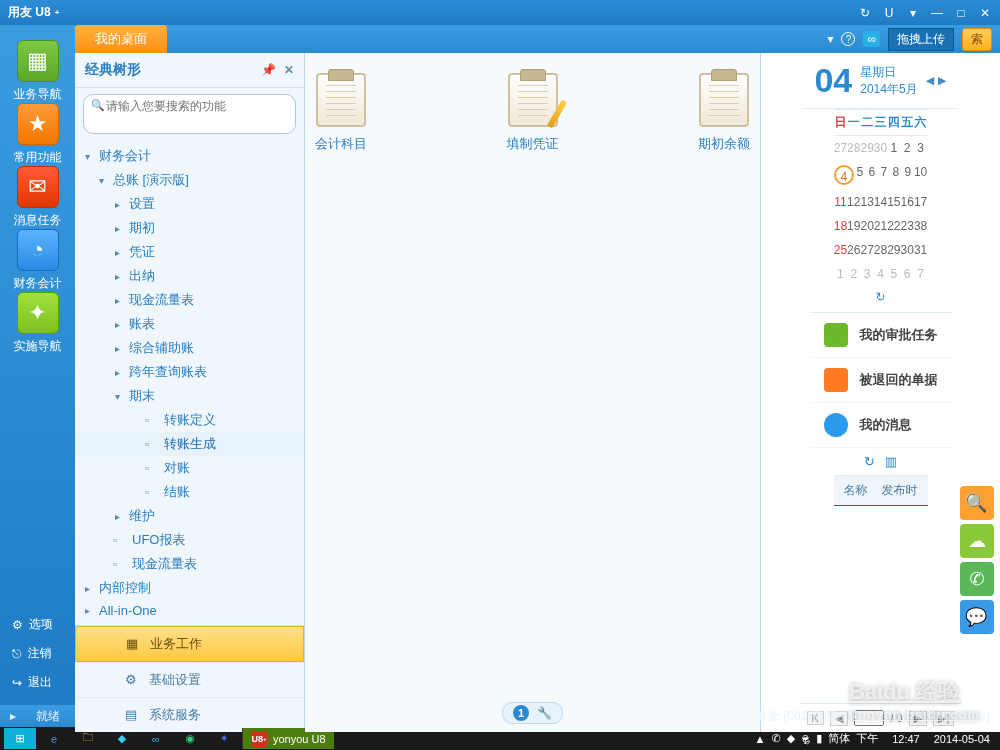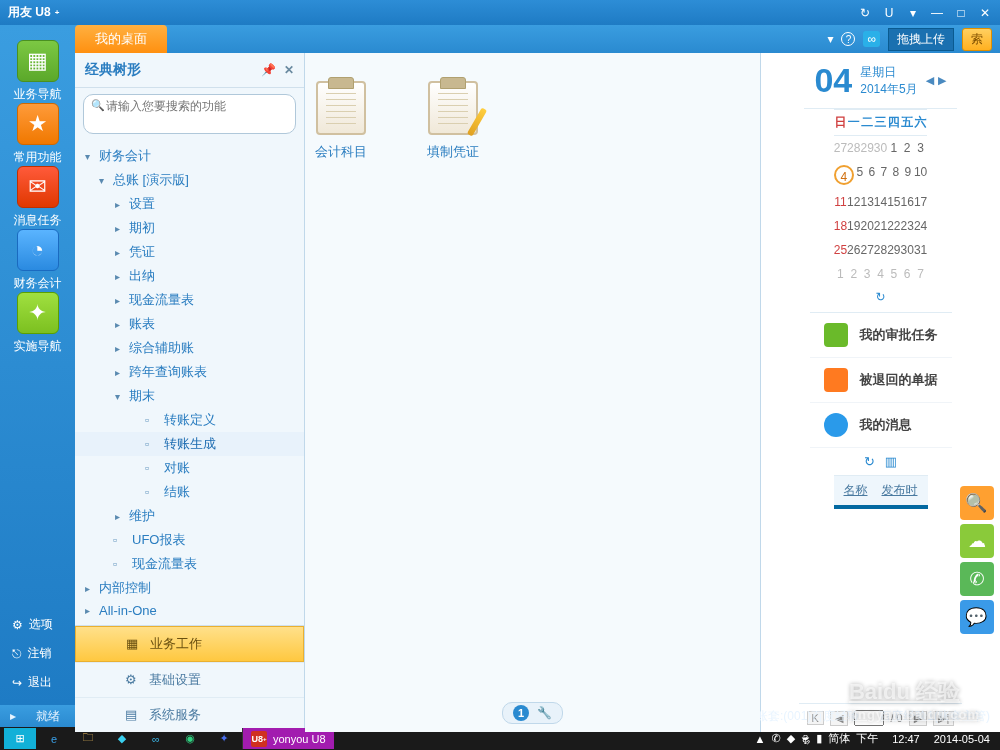--- a/index.html
+++ b/index.html
@@ -55,21 +55,21 @@
 .indent1 { padding-left: 24px; } .indent2 { padding-left: 40px; } .indent3 { padding-left: 56px; }
 
 
 .tree-footer { border-top: 1px solid #d0e0ec; }
 .tf-item { padding: 8px 10px 8px 50px; font-size: 13px; color: #4a7aa0; cursor: pointer; display:flex; align-items:center; gap:8px; border-top:1px solid #e0ecf4;}
 .tf-item.active { background: linear-gradient(#ffe08a,#ffc840); color: #6a5010; border:1px solid #eab030;}
 .tf-ico { width:16px; height:16px; display:inline-block; }
 
 
 .desk { flex: 1; background: #f5fafd; display: flex; flex-direction: column; position: relative; }
-.desk-icons { padding: 28px 10px; display: flex; gap: 60px; }
+.desk-icons { padding: 20px 10px; display: flex; gap: 60px; justify-content: space-between; }
 .desk-icon { display: flex; flex-direction: column; align-items: center; gap: 8px; cursor: pointer; font-size: 13px; color: #2a7dc0; }
 .di-img { width: 50px; height: 54px; background: linear-gradient(#fff,#f0e8d8); border: 2px solid #d0c0a0; border-radius: 4px; position: relative; }
 .di-img::before { content:""; position:absolute; top:-6px; left:10px; right:10px; height:10px; background:#c8b890; border-radius:3px 3px 0 0; border:1px solid #b0a070;}
 .di-lines { position:absolute; top:10px; left:8px; right:8px; bottom:8px; background: repeating-linear-gradient(#dacfb0 0 1px, transparent 1px 6px);}
 .di-pencil { position:absolute; right:-4px; bottom:-4px; width:6px; height:30px; background:linear-gradient(#ffcf40,#e0a020); transform:rotate(30deg); border-radius:2px;}
 .desk-footer { position: absolute; bottom: 8px; left: 0; right: 0; display: flex; justify-content: center; }
 .pager { background: #e8f2fa; border: 1px solid #c0d8ea; border-radius: 10px; padding: 2px 10px; display: flex; align-items: center; gap: 8px; font-size: 12px; color: #4a8ac0; }
 .pager .pn { background:#2a8ad0; color:#fff; width:16px; height:16px; border-radius:8px; display:flex;align-items:center;justify-content:center; font-size:11px; font-weight:bold;}
 
 
@@ -86,42 +86,42 @@
 .cal-cell.dim { color: #bbb; }
 .cal-cell.today span { display:inline-block; width:20px; height:20px; line-height:20px; border:2px solid #f0a030; border-radius:50%; color:#d07010;}
 .cal-refresh { text-align:right; padding:4px 10px; color:#2a8ad0; font-size:12px;}
 
 .task-list { border-top: 1px solid #e0ecf4; margin-top: 4px; }
 .task-item { display: flex; align-items: center; gap: 12px; padding: 10px 14px; font-size: 13px; color: #444; border-bottom: 1px solid #f0f4f8; cursor: pointer; font-weight:bold;}
 .ti-ico { width: 24px; height: 24px; border-radius: 4px; }
 .ti-green { background: #6aba2a; } .ti-orange { background: #ff7a20; } .ti-blue { background: #2a9aea; border-radius: 50%; }
 
 .rp-tools { text-align:right; padding:6px 10px; color:#2a8ad0; font-size:13px; display:flex; justify-content:flex-end; gap:10px;}
-.rp-header2 { display:flex; padding:6px 10px; background:#eef6fc; font-size:12px; color:#4a7aa0; border-top:1px solid #e0ecf4; border-bottom:4px solid #0369a1;text-decoration:underline;}
+.rp-header2 { display:flex; padding:6px 10px; background:#eef6fc; font-size:12px; color:#4a7aa0; border-top:1px solid #e0ecf4; border-bottom:1px solid #0369a1;}
 .rp-header2 .c1 { flex:1; } .rp-header2 .c2 { width:50px; text-align:right;}
 .rp-list { flex:1; background:#fff; }
 .rp-pager { padding:6px 8px; display:flex; align-items:center; gap:6px; font-size:11px; color:#888; border-top:1px solid #e0ecf4;}
 .rp-pager .pbtn { border:1px solid #ccc; padding:0 4px; background:#f4f4f4; color:#888;}
 
 
 .float-btns { position:absolute; right:6px; top:486px; display:flex; flex-direction:column; gap:4px; z-index:5;}
 .fbtn { width:34px; height:34px; border-radius:4px; display:flex;align-items:center;justify-content:center; color:#fff; font-size:18px; cursor:pointer;}
 .fb-or { background:#ffa030;} .fb-gr { background:#8aca3a;} .fb-gr2 { background:#5ab858;} .fb-bl { background:#3a9ae8;}
 
 
 .statusbar { height:22px; background:linear-gradient(#3a9de0,#2a8ad0); color:#e8f4ff; font-size:12px; display:flex; align-items:center; padding:0 10px; gap:20px;}
 .statusbar .ss { white-space:nowrap; }
 .statusbar .sp { flex:1; }
 
 
 .taskbar { height:23px; background:#1a1a1a; display:flex; align-items:center; padding:0 4px; gap:2px; color:#fff; font-size:11px;}
 .tb-btn { width:32px; height:21px; display:flex;align-items:center;justify-content:center; cursor:pointer;}
 .tb-start { background:#12b0d8; }
 .tb-app { padding:0 8px; height:21px; display:flex;align-items:center; gap:6px; border-left:1px solid #333;}
-.tb-app.active { background:#a21caf; }
+.tb-app.active { background:#4d7c0f; }
 .tb-app .appico { width:16px; height:16px; background:#d03020; border-radius:2px; display:flex;align-items:center;justify-content:center; font-size:9px; font-weight:bold;}
 .tb-spacer { flex:1; }
 .tb-tray { display:flex; align-items:center; gap:6px; padding:0 6px;}
 .tb-time { padding:0 6px;}
 .tb-date { padding:0 6px;}
 
 
 .watermark { position:absolute; right:20px; bottom:28px; color:rgba(255,255,255,0.6); font-size:22px; font-weight:bold; pointer-events:none; text-shadow:0 0 4px rgba(0,0,0,0.3);text-decoration:underline;}
 .watermark .wm2 { font-size:13px; display:block; letter-spacing:1px;}
 
@@ -329,20 +329,26 @@
               </div>
               <span>会计科目</span>
             </div>
             <div class="desk-icon">
               <div class="di-img">
                 <div class="di-lines"></div>
                 <div class="di-pencil"></div>
               </div>
               <span>填制凭证</span>
             </div>
+            <div class="desk-icon">
+              <div class="di-img">
+                <div class="di-lines"></div>
+              </div>
+              <span>期初余额</span>
+            </div>
           </div>
         <div class="desk-footer">
           <div class="pager">
             <span class="pn">1</span>
             <span>🔧</span>
           </div>
         </div>
       </div>
 
       <div class="right-panel">
@@ -394,21 +400,21 @@
               <div class="cal-cell">16</div>
               <div class="cal-cell">17</div>
             </div>
             <div class="cal-row">
               <div class="cal-cell sun">18</div>
               <div class="cal-cell">19</div>
               <div class="cal-cell">20</div>
               <div class="cal-cell">21</div>
               <div class="cal-cell">22</div>
               <div class="cal-cell">23</div>
-              <div class="cal-cell">24</div>
+              <div class="cal-cell">38</div>
             </div>
             <div class="cal-row">
               <div class="cal-cell sun">25</div>
               <div class="cal-cell">26</div>
               <div class="cal-cell">27</div>
               <div class="cal-cell">28</div>
               <div class="cal-cell">29</div>
               <div class="cal-cell">30</div>
               <div class="cal-cell">31</div>
             </div>

